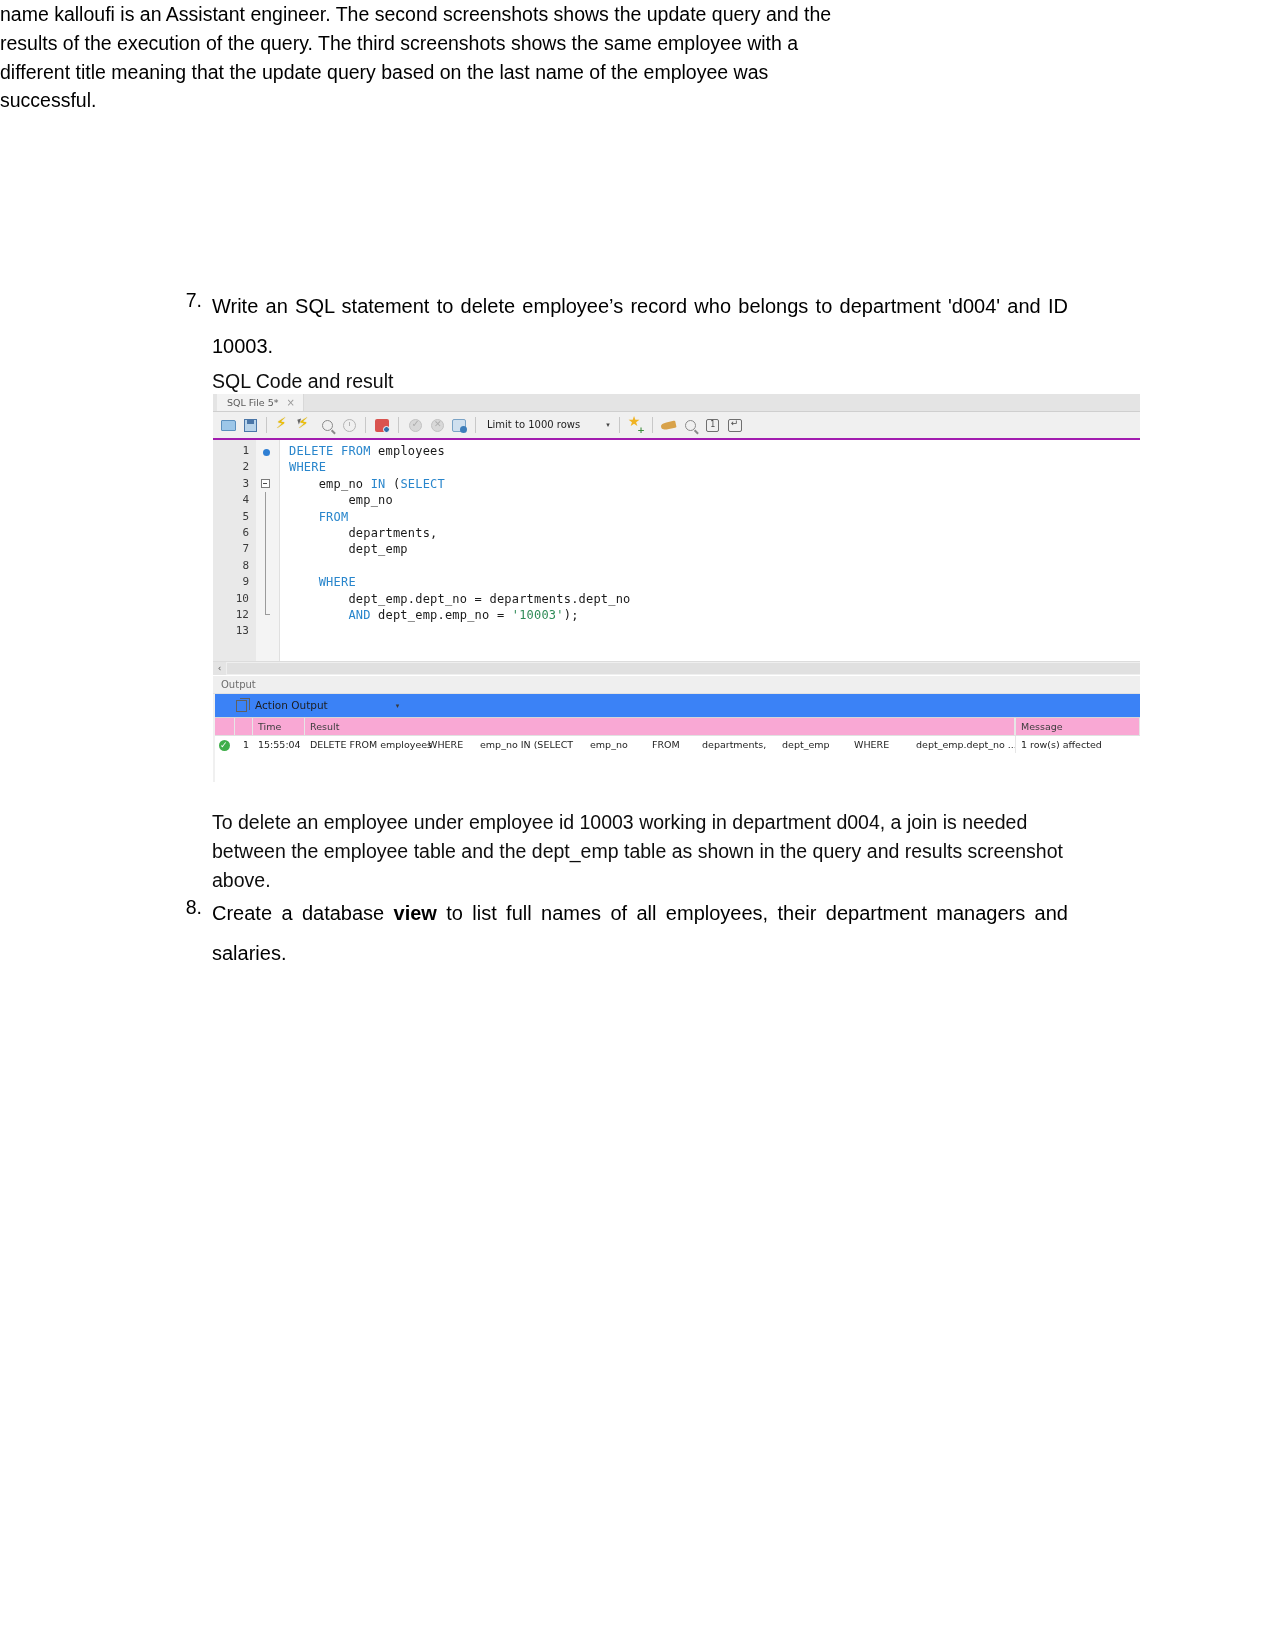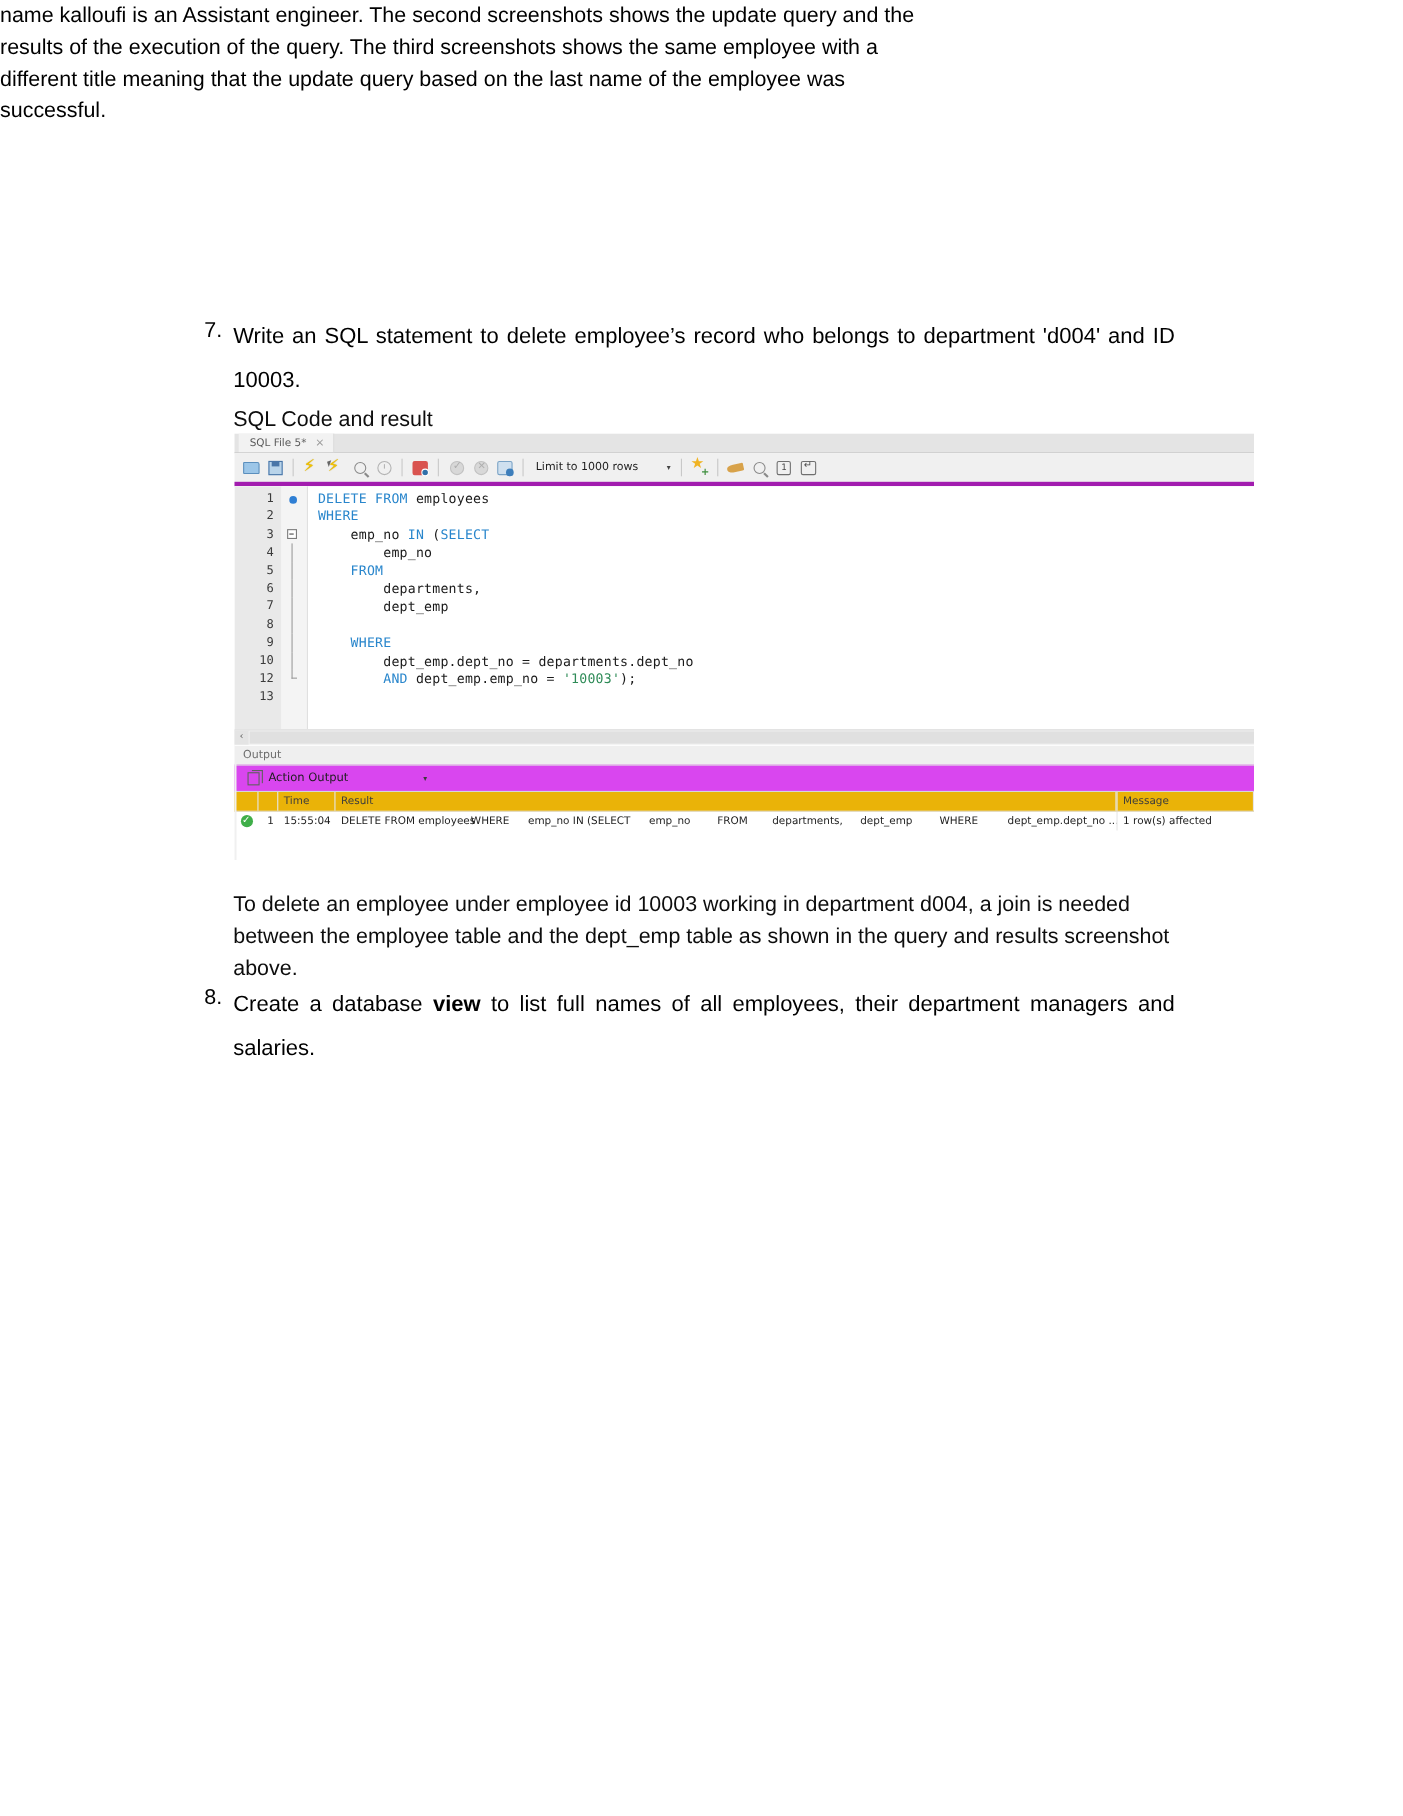--- a/index.html
+++ b/index.html
@@ -126,21 +126,21 @@
     font-size: 10px;
     color: #9a9a9a;
     line-height: 1;
   }
 
   
   .wb-toolbar {
     position: relative;
     height: 26px;
     background: #f0f0f0;
-    border-bottom: 4px solid #a21caf;
+    border-bottom: 2px solid #a21caf;
     display: flex;
     align-items: center;
     padding-left: 6px;
     gap: 4px;
   }
   .tb-ico {
     width: 18px; height: 18px;
     display: inline-flex;
     align-items: center;
     justify-content: center;
@@ -498,26 +498,26 @@
     align-items: center;
     padding-left: 8px;
   }
   .wb-output-hdr span {
     font-size: 10px;
     color: #6d6d6d;
     line-height: 1;
   }
   .wb-output-bar {
     height: 23px;
-    background: #d946ef;
+    background: #3b82f6;
     border-top: 1px solid #e2e2e2;
     border-bottom: 1px solid #d6d6d6;
     display: flex;
     align-items: center;
-    padding-left: 12px;
+    padding-left: 23px;
     gap: 8px;
   }
   .ico-copy {
     width: 11px; height: 12px;
     border: 1.3px solid #606060;
     box-sizing: border-box;
     position: relative;
   }
   .ico-copy::after {
     content: "";
@@ -545,21 +545,21 @@
     font-size: 9.5px;
     color: #1d1d1d;
   }
   .out-row {
     display: flex;
     align-items: center;
     height: 17px;
     position: relative;
   }
   .out-head {
-    background: #eab308;
+    background: #f9a8d4;
     border-bottom: 1px solid #e1e1e1;
     color: #3d3d3d;
   }
   .out-head .cell { border-right: 1px solid #e6e6e6; height: 17px; line-height: 17px; }
   .cell {
     box-sizing: border-box;
     padding-left: 5px;
     white-space: nowrap;
     overflow: hidden;
     line-height: 17px;

